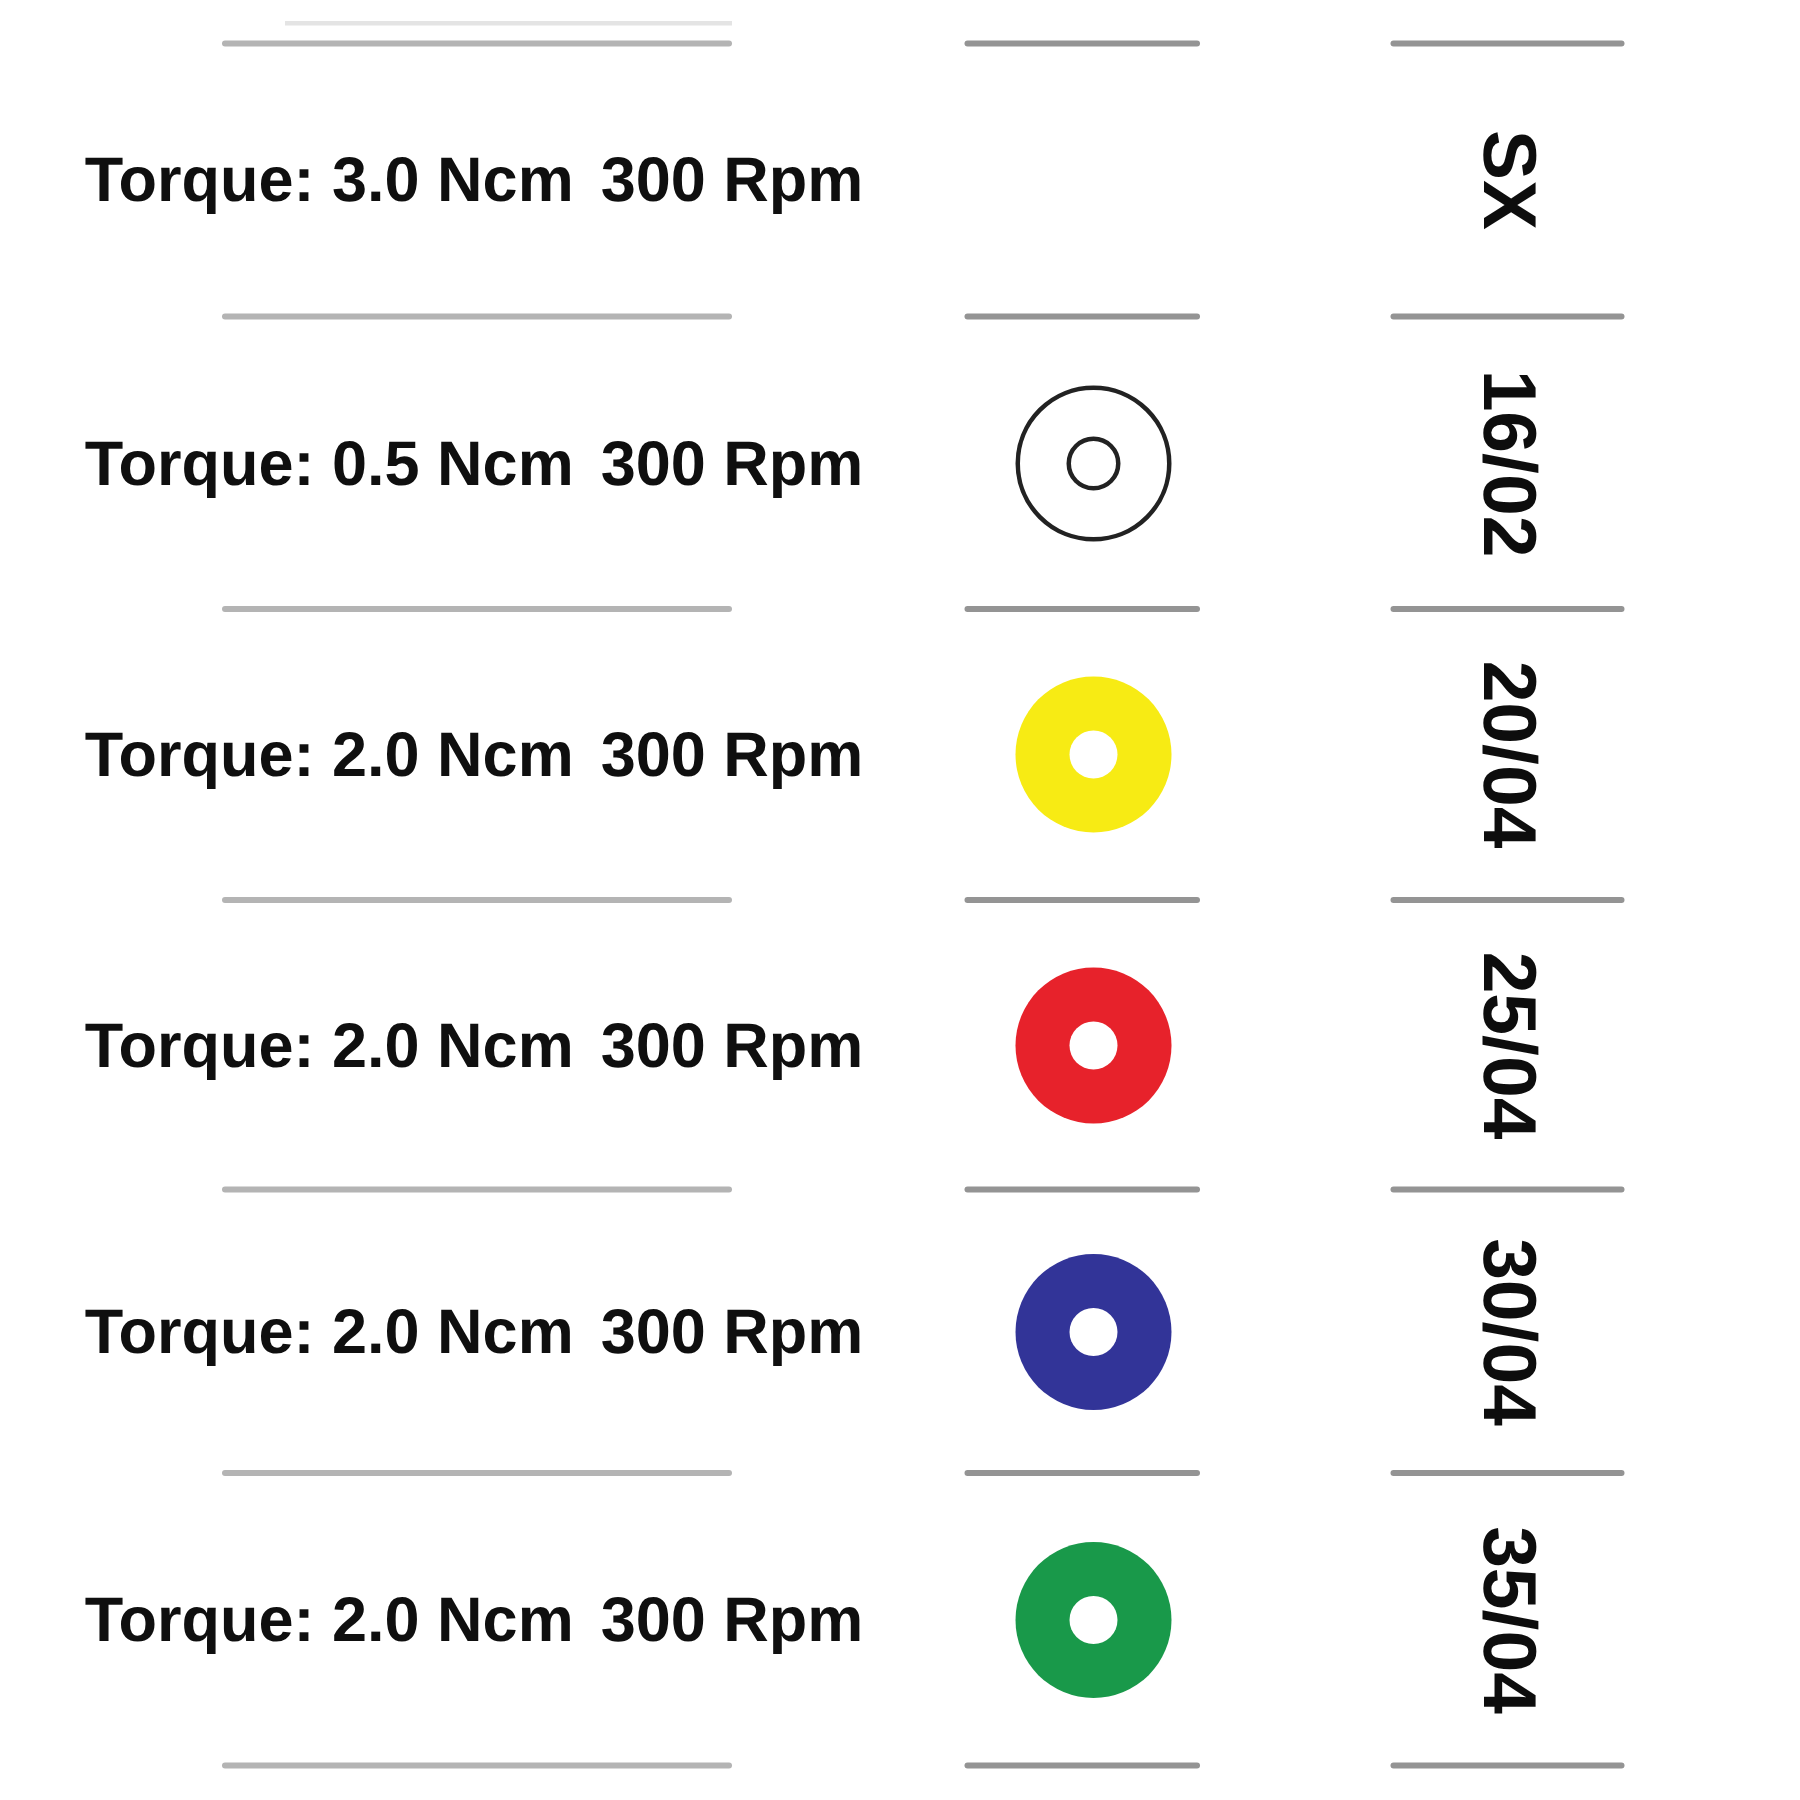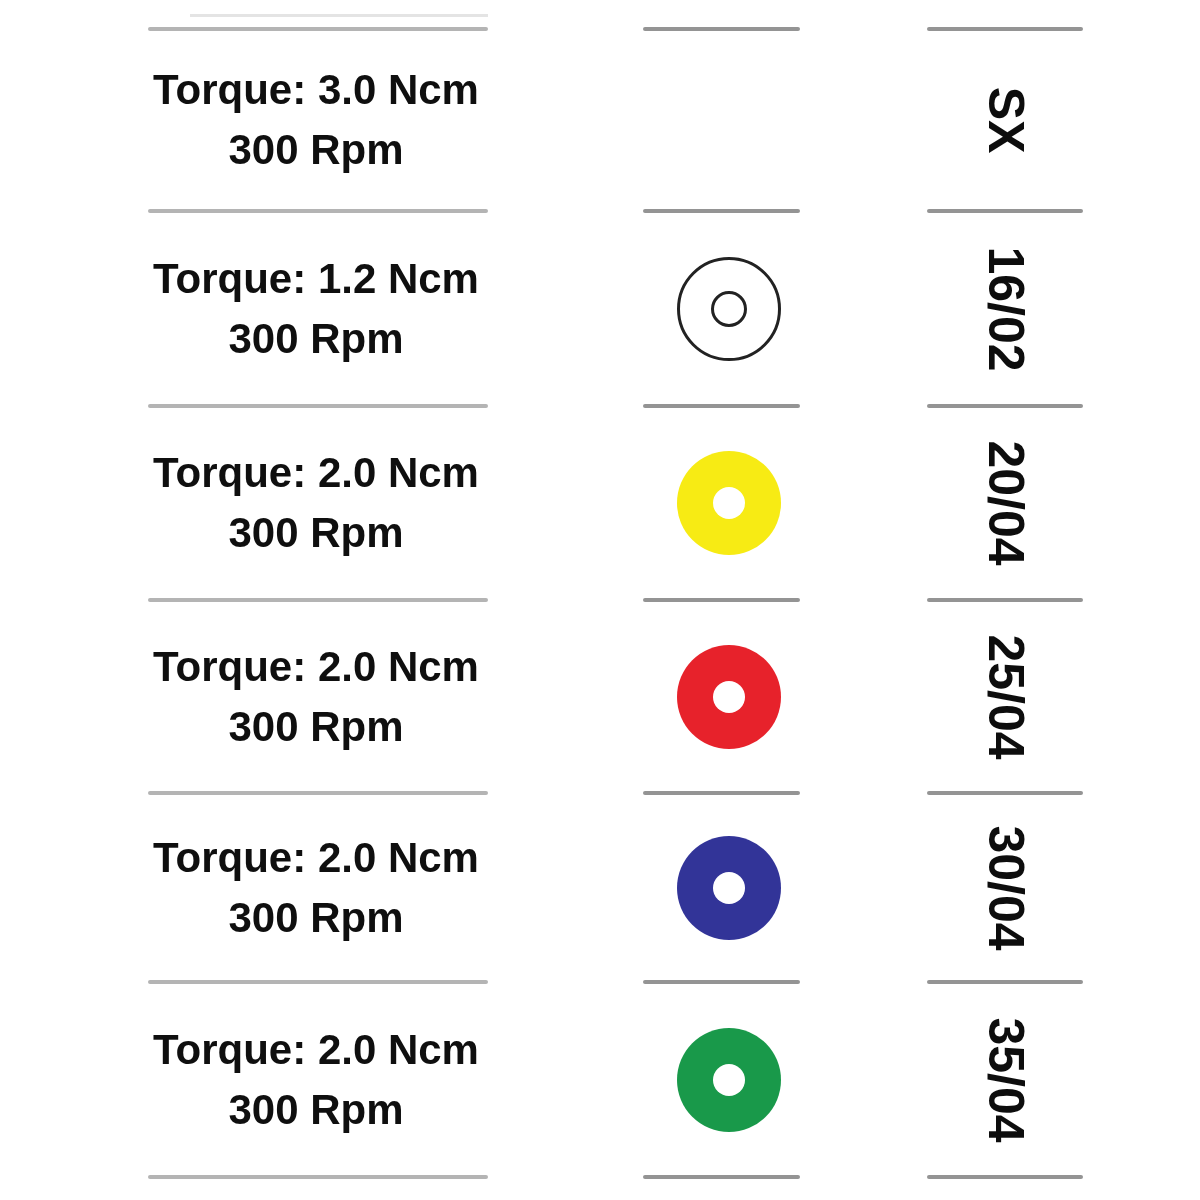--- a/index.html
+++ b/index.html
@@ -20,21 +20,20 @@
     left: 0;
     width: 1200px;
   }
   .torque-cell {
     position: absolute;
     left: 140px;
     width: 352px;
     top: 0;
     height: 100%;
     display: flex;
-    flex-direction: column;
     align-items: center;
     justify-content: center;
     gap: 18px;
     font-weight: 700;
     font-size: 42px;
     line-height: 1;
     color: #0f0f0f;
     white-space: nowrap;
   }
   .icon-wrap {
@@ -103,21 +102,21 @@
     <div class="torque-cell">
       <div>Torque: 3.0 Ncm</div>
       <div>300 Rpm</div>
     </div>
 
     <div class="size-label">SX</div>
   </div>
 
   <div class="row" style="top: 211px; height: 195px;">
     <div class="torque-cell">
-      <div>Torque: 1.2 Ncm</div>
+      <div>Torque: 0.5 Ncm</div>
       <div>300 Rpm</div>
     </div>
     <div class="icon-wrap outline">
       <div class="hole"></div>
     </div>
     <div class="size-label">16/02</div>
   </div>
 
   <div class="row" style="top: 406px; height: 194px;">
     <div class="torque-cell">

